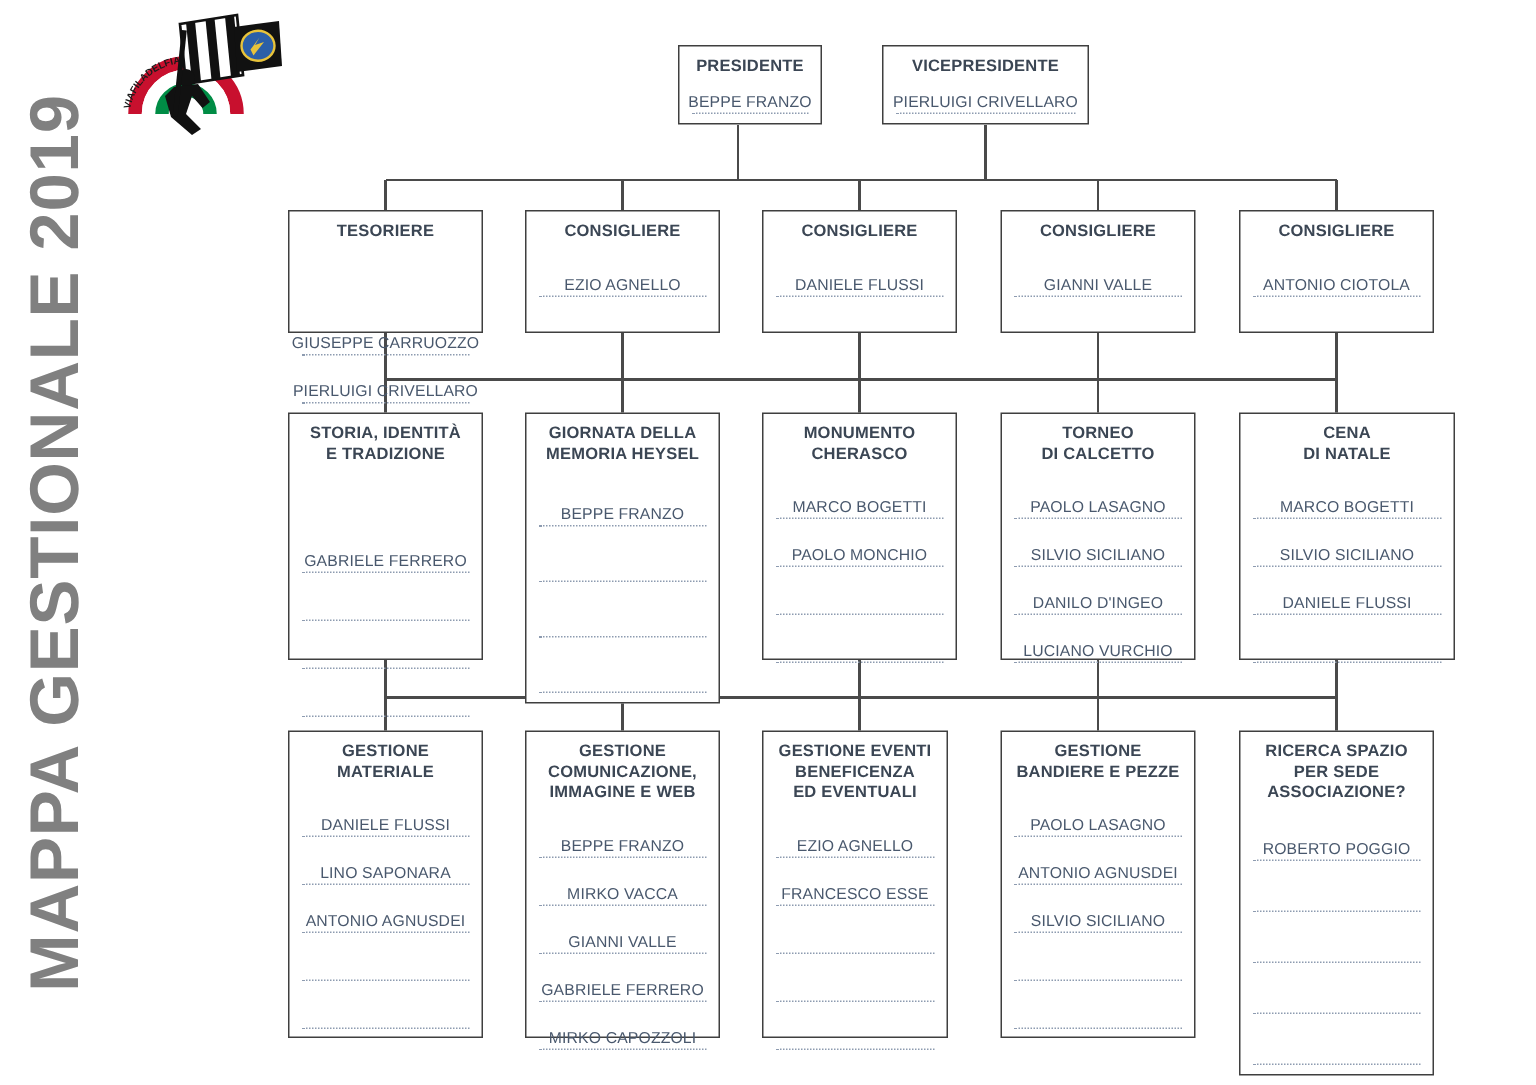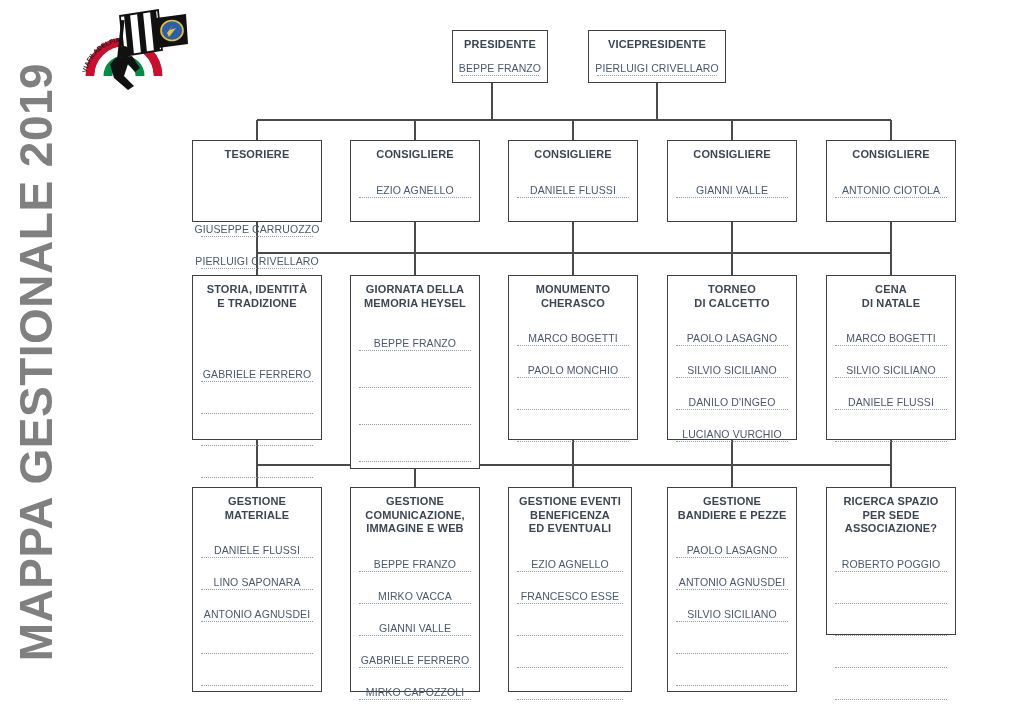--- a/index.html
+++ b/index.html
@@ -333,21 +333,21 @@
         </div>
       <div class="slot">
           <span class="slot-name">DANILO D'INGEO</span>
         </div>
       <div class="slot">
           <span class="slot-name">LUCIANO VURCHIO</span>
         </div>
     </div>
   </div>
 
-  <div class="node r3" style="left:826px; top:275px; width:130px; height:165px;">
+  <div class="node r3" style="left:826px; top:275px; width:144px; height:165px;">
     <div class="node-title">CENA
 DI NATALE</div>
     <div class="slots">
       <div class="slot">
           <span class="slot-name">MARCO BOGETTI</span>
         </div>
       <div class="slot">
           <span class="slot-name">SILVIO SICILIANO</span>
         </div>
       <div class="slot">
@@ -442,21 +442,21 @@
         </div>
       <div class="slot empty">
           <span class="slot-name"></span>
         </div>
       <div class="slot empty">
           <span class="slot-name"></span>
         </div>
     </div>
   </div>
 
-  <div class="node r4" style="left:826px; top:487px; width:130px; height:148px;">
+  <div class="node r4" style="left:826px; top:487px; width:130px; height:230px;">
     <div class="node-title">RICERCA SPAZIO
 PER SEDE
 ASSOCIAZIONE?</div>
     <div class="slots">
       <div class="slot">
           <span class="slot-name">ROBERTO POGGIO</span>
         </div>
       <div class="slot empty">
           <span class="slot-name"></span>
         </div>

